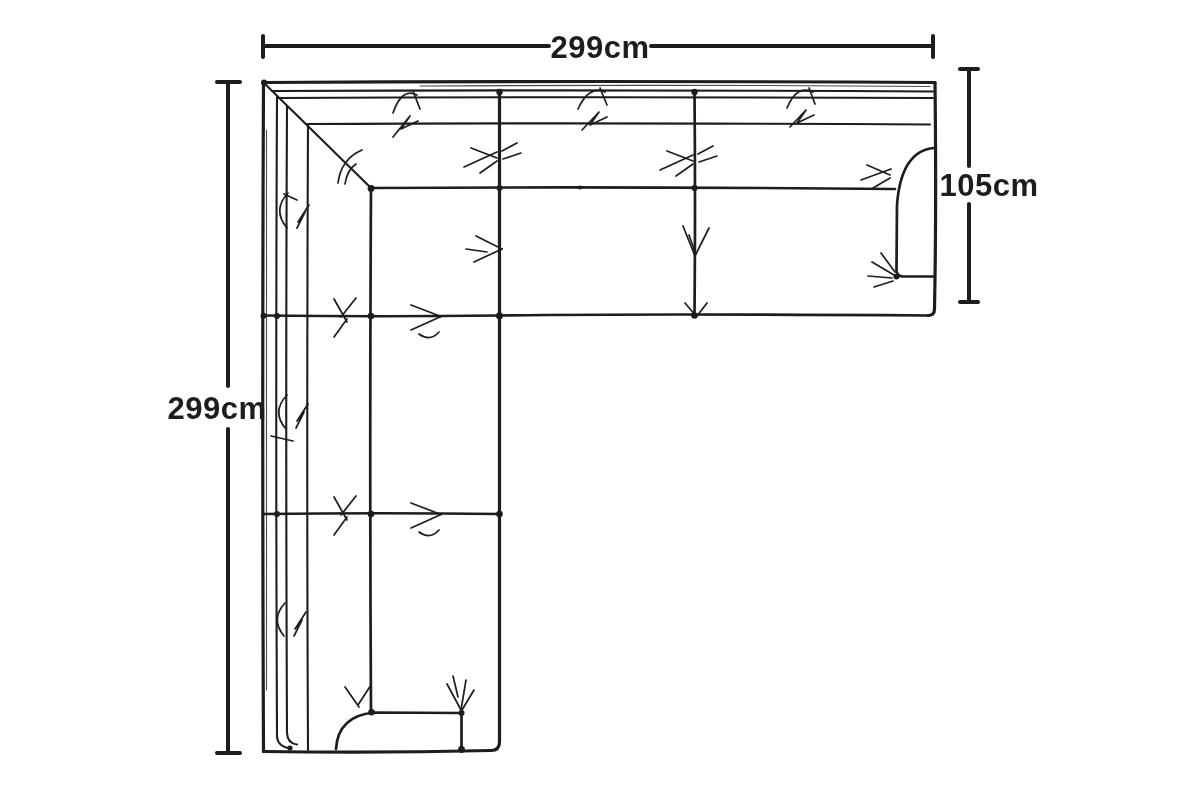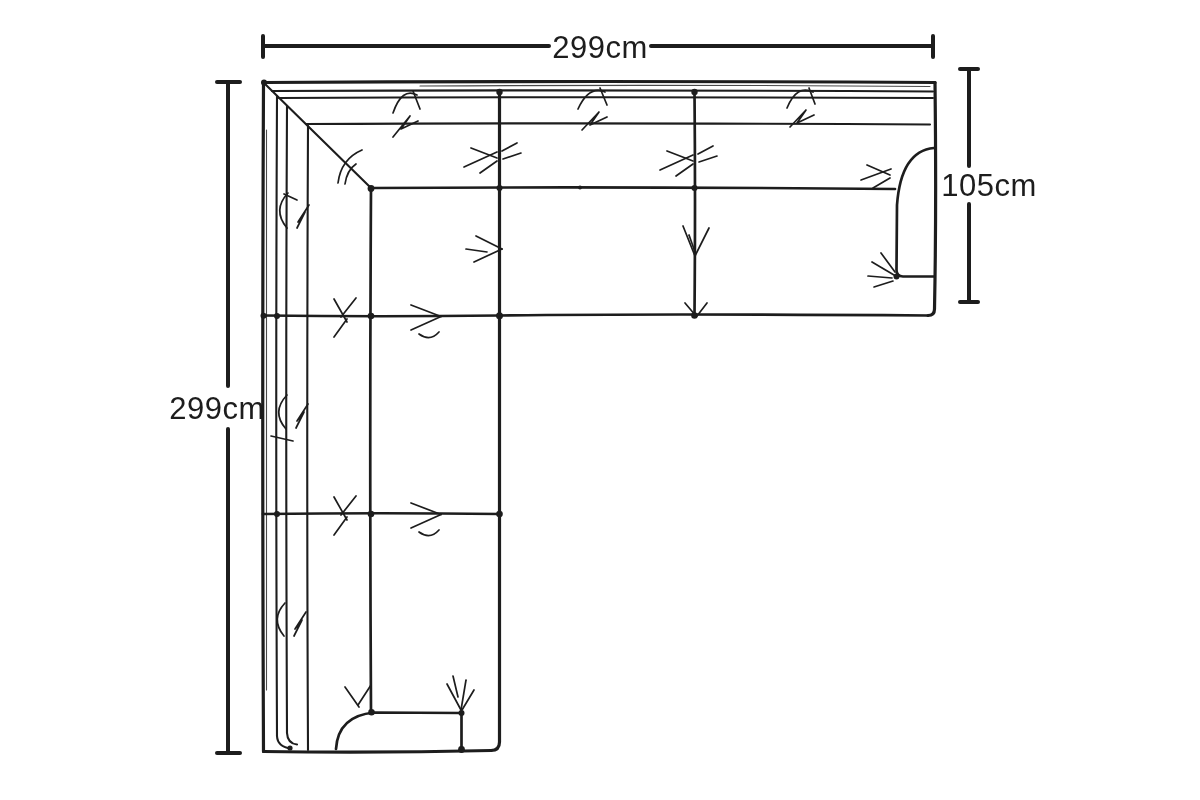--- a/index.html
+++ b/index.html
@@ -1,21 +1,21 @@
 <!DOCTYPE html>
 <html style="--ink: #1d1d1d; --bg: #ffffff;"><head>
 <meta charset="utf-8">
 <style>
   :root { --ink:#1d1d1d; --bg:#ffffff; }
   html,body { margin:0; padding:0; }
   body {
     width:1200px; height:800px; background:var(--bg);
     font-family:"Liberation Sans", sans-serif; overflow:hidden;
   }
-  .stage { position:relative; width:1200px; height:800px; background:var(--bg); }
+  .stage { position:relative; width:1200px; height:800px; background:var(--bg);font-weight:bold; }
   svg { display:block; }
   .ink   { stroke:var(--ink); fill:none; stroke-linecap:round; stroke-linejoin:round; }
   .w-out { stroke-width:3.2; }
   .w-med { stroke-width:2.7; }
   .w-in  { stroke-width:2.1; }
   .w-thin{ stroke-width:1.1; opacity:.8; }
   .w-mark{ stroke-width:1.7; }
   .dim   { stroke:var(--ink); stroke-width:4; fill:none; stroke-linecap:round; }
   .dot   { fill:var(--ink); stroke:none; }
   .dim-label {

